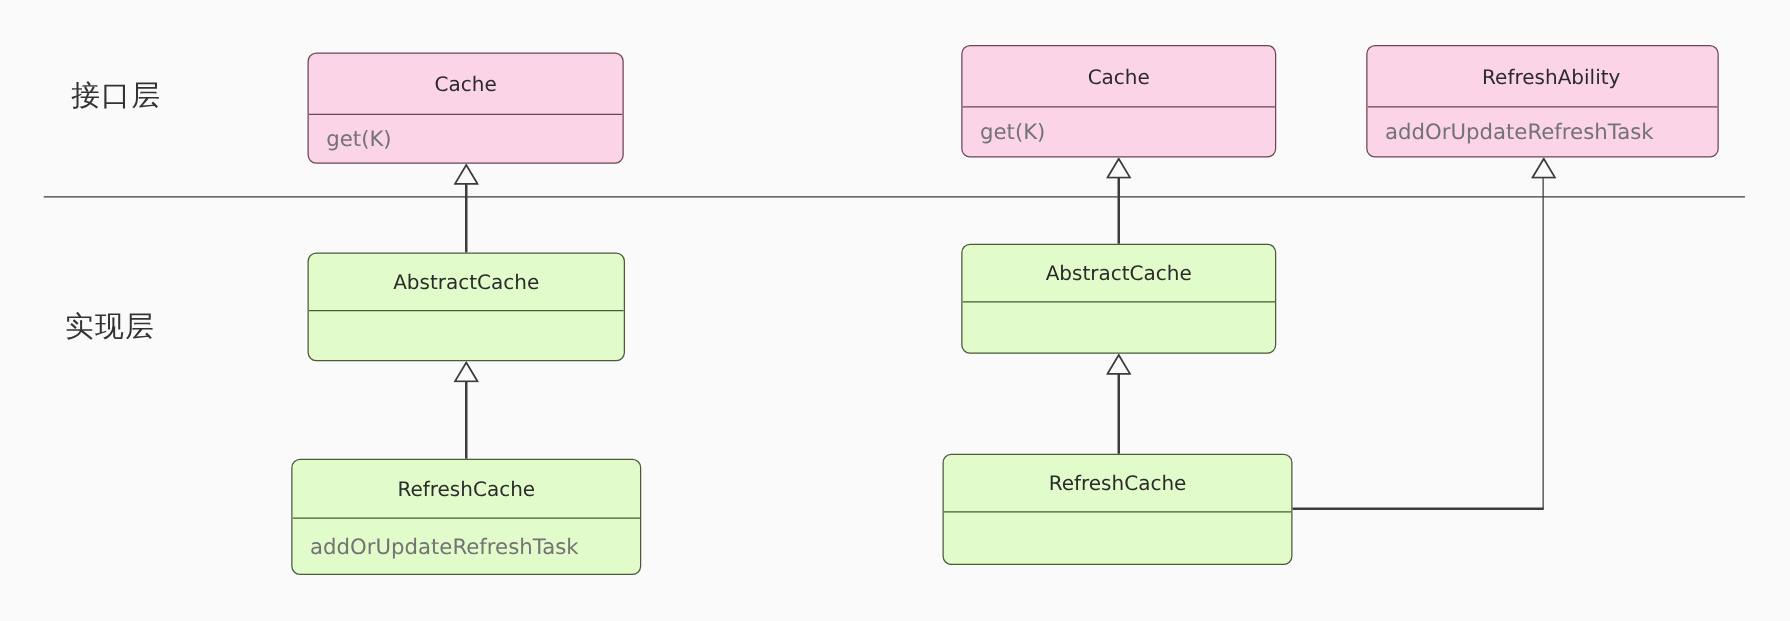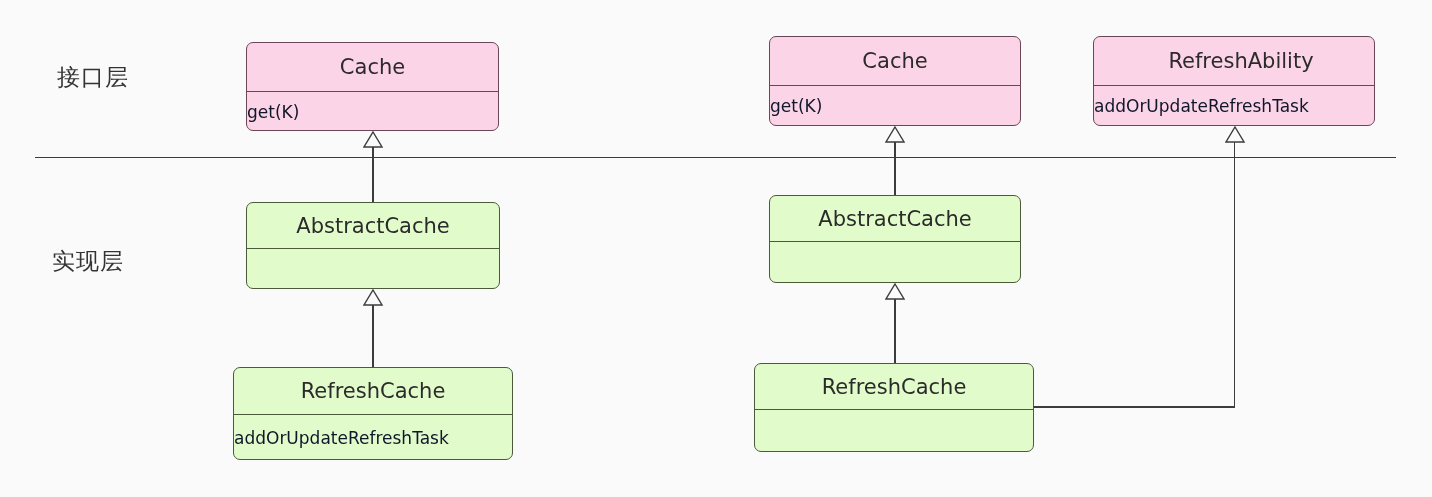--- a/index.html
+++ b/index.html
@@ -43,39 +43,40 @@
   .uml-box.green {
     border-color: #4a5a3a;
     background: #e2fbcb;
   }
   .uml-title {
     box-sizing: border-box;
     width: 100%;
     display: flex;
     align-items: center;
     justify-content: center;
-    font-size: 21px;
+    font-size: 16px;
     color: #2b2b2b;
     font-family: "DejaVu Sans", "Liberation Sans", sans-serif;
   }
   .uml-sep {
     width: 100%;
     height: 0;
     border-top: 1.4px solid #4a3f47;
   }
   .uml-box.pink .uml-sep { border-top-color: #6b4657; }
   .uml-box.green .uml-sep { border-top-color: #4a5a3a; }
   .uml-compartment {
     box-sizing: border-box;
     width: 100%;
     display: flex;
     align-items: center;
     justify-content: flex-start;
+    padding-left: 14px;
     font-size: 17px;
-    color: #0f172a;
+    color: #737373;
     font-family: "DejaVu Sans", "Liberation Sans", sans-serif;
   }
   .divider {
     position: absolute;
     height: 0;
     border-top: 1.6px solid #3c3c3c;
   }
   .edge {
     position: absolute;
     background: #3c3c3c;

